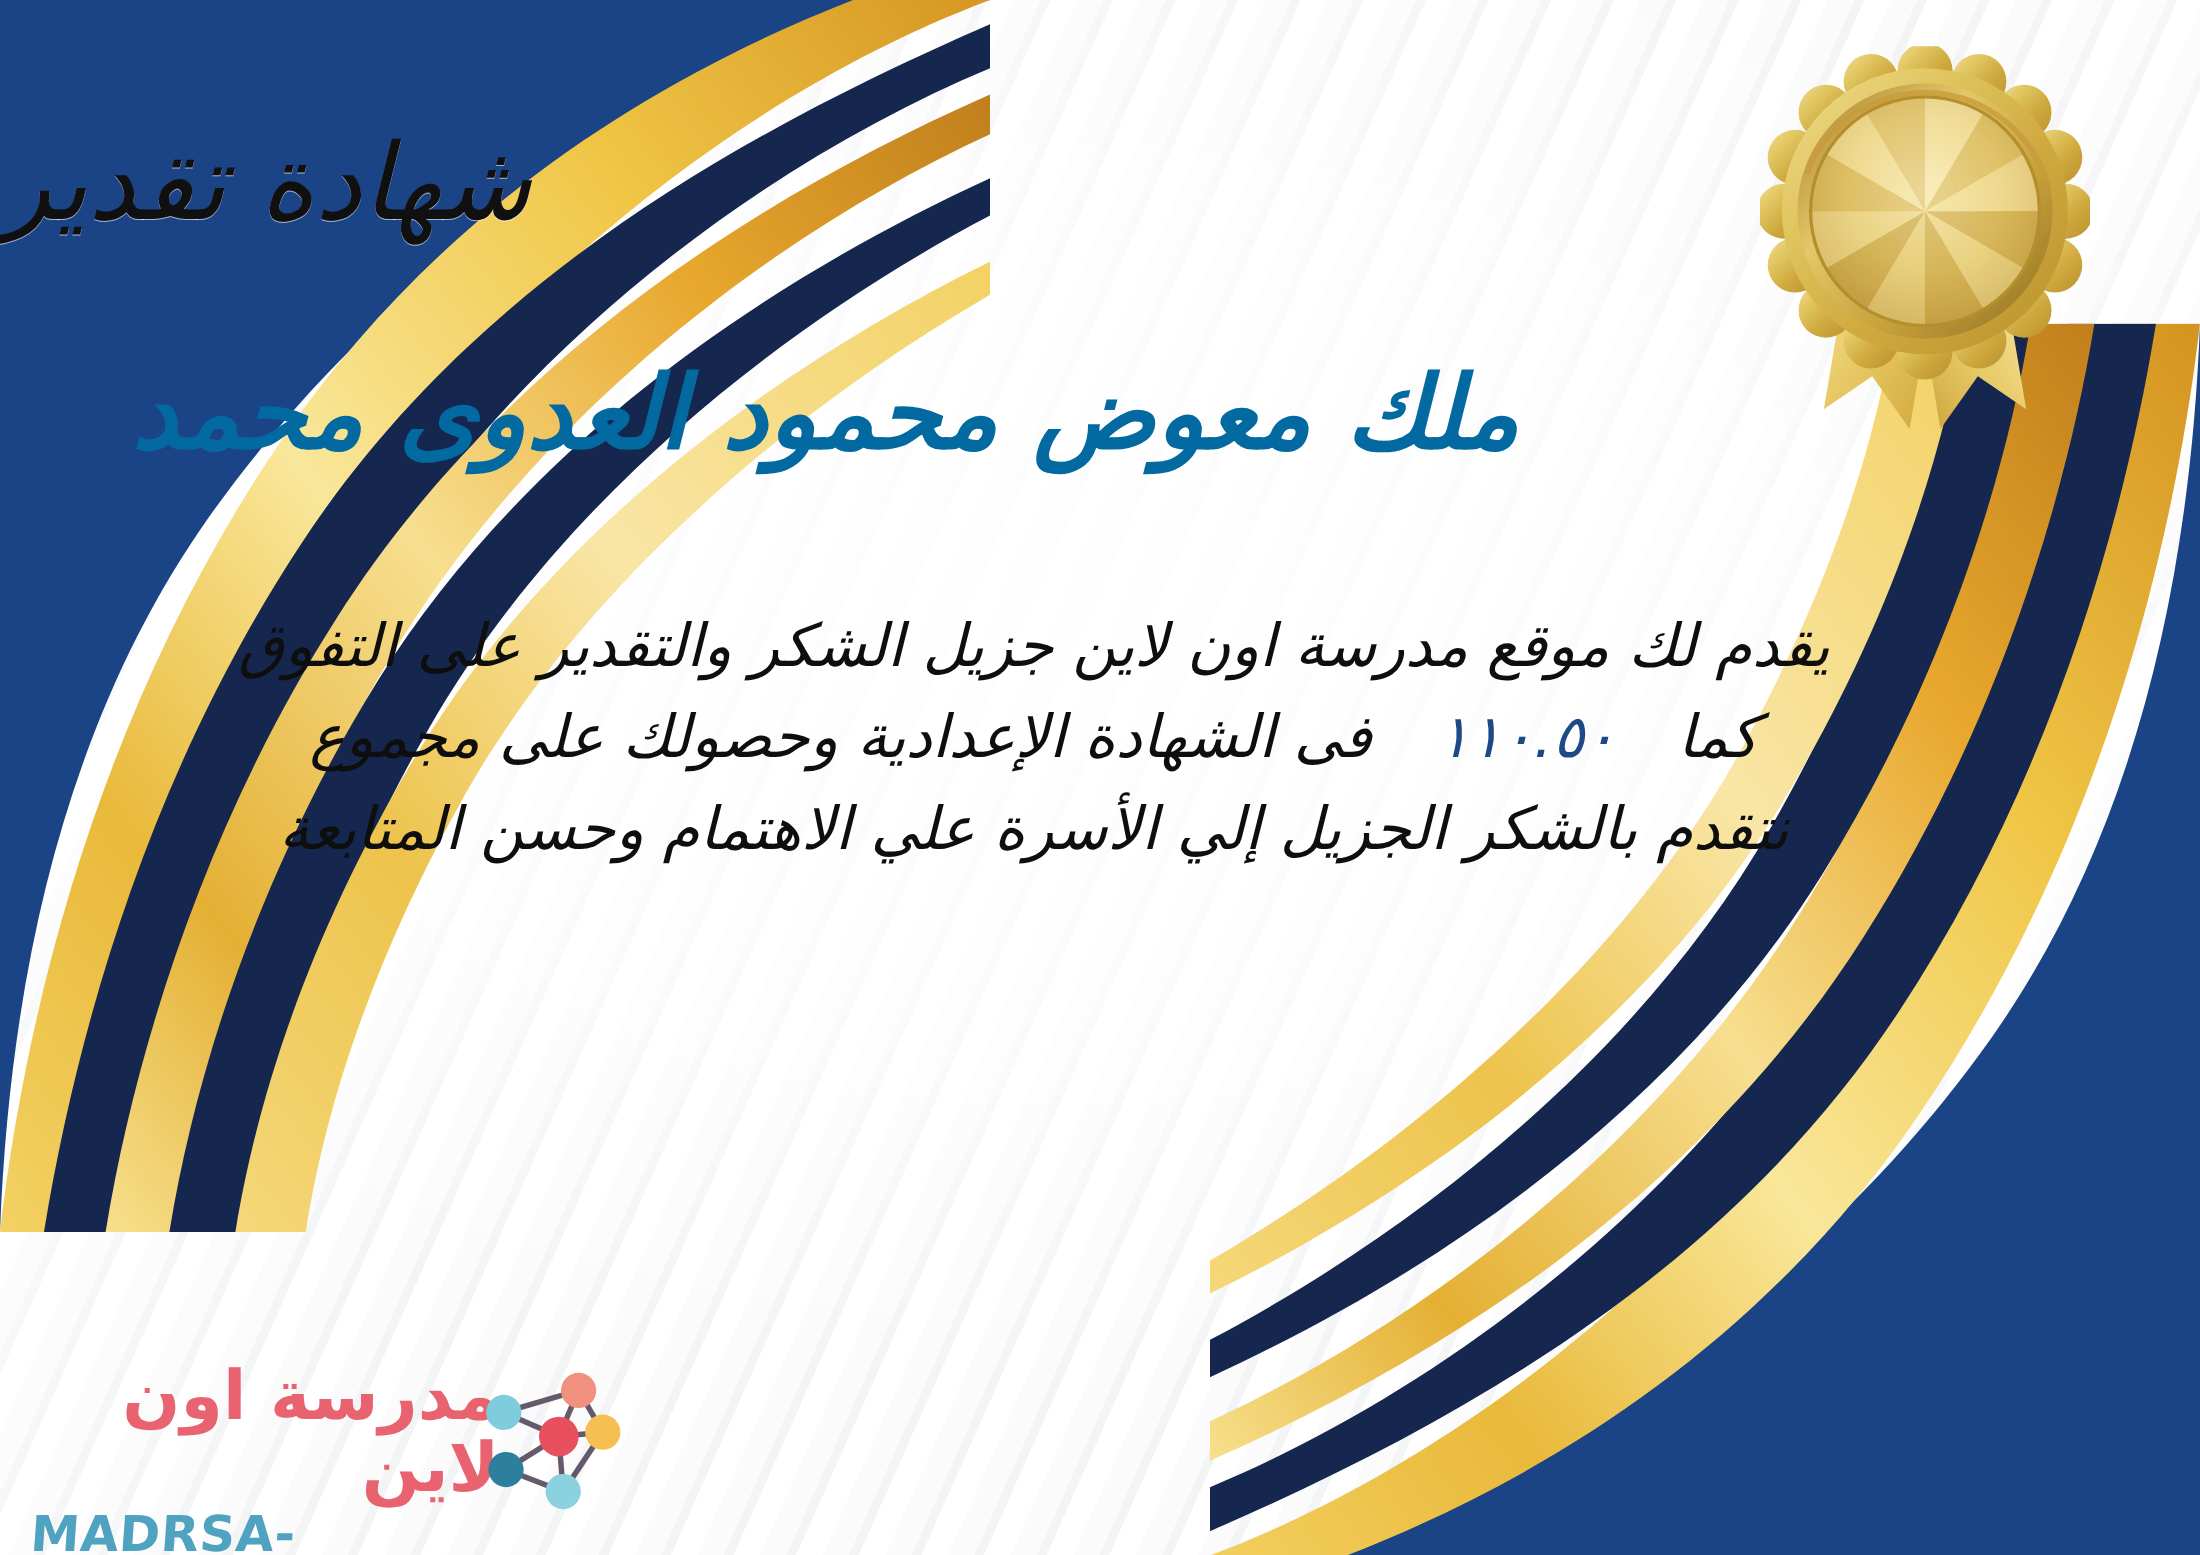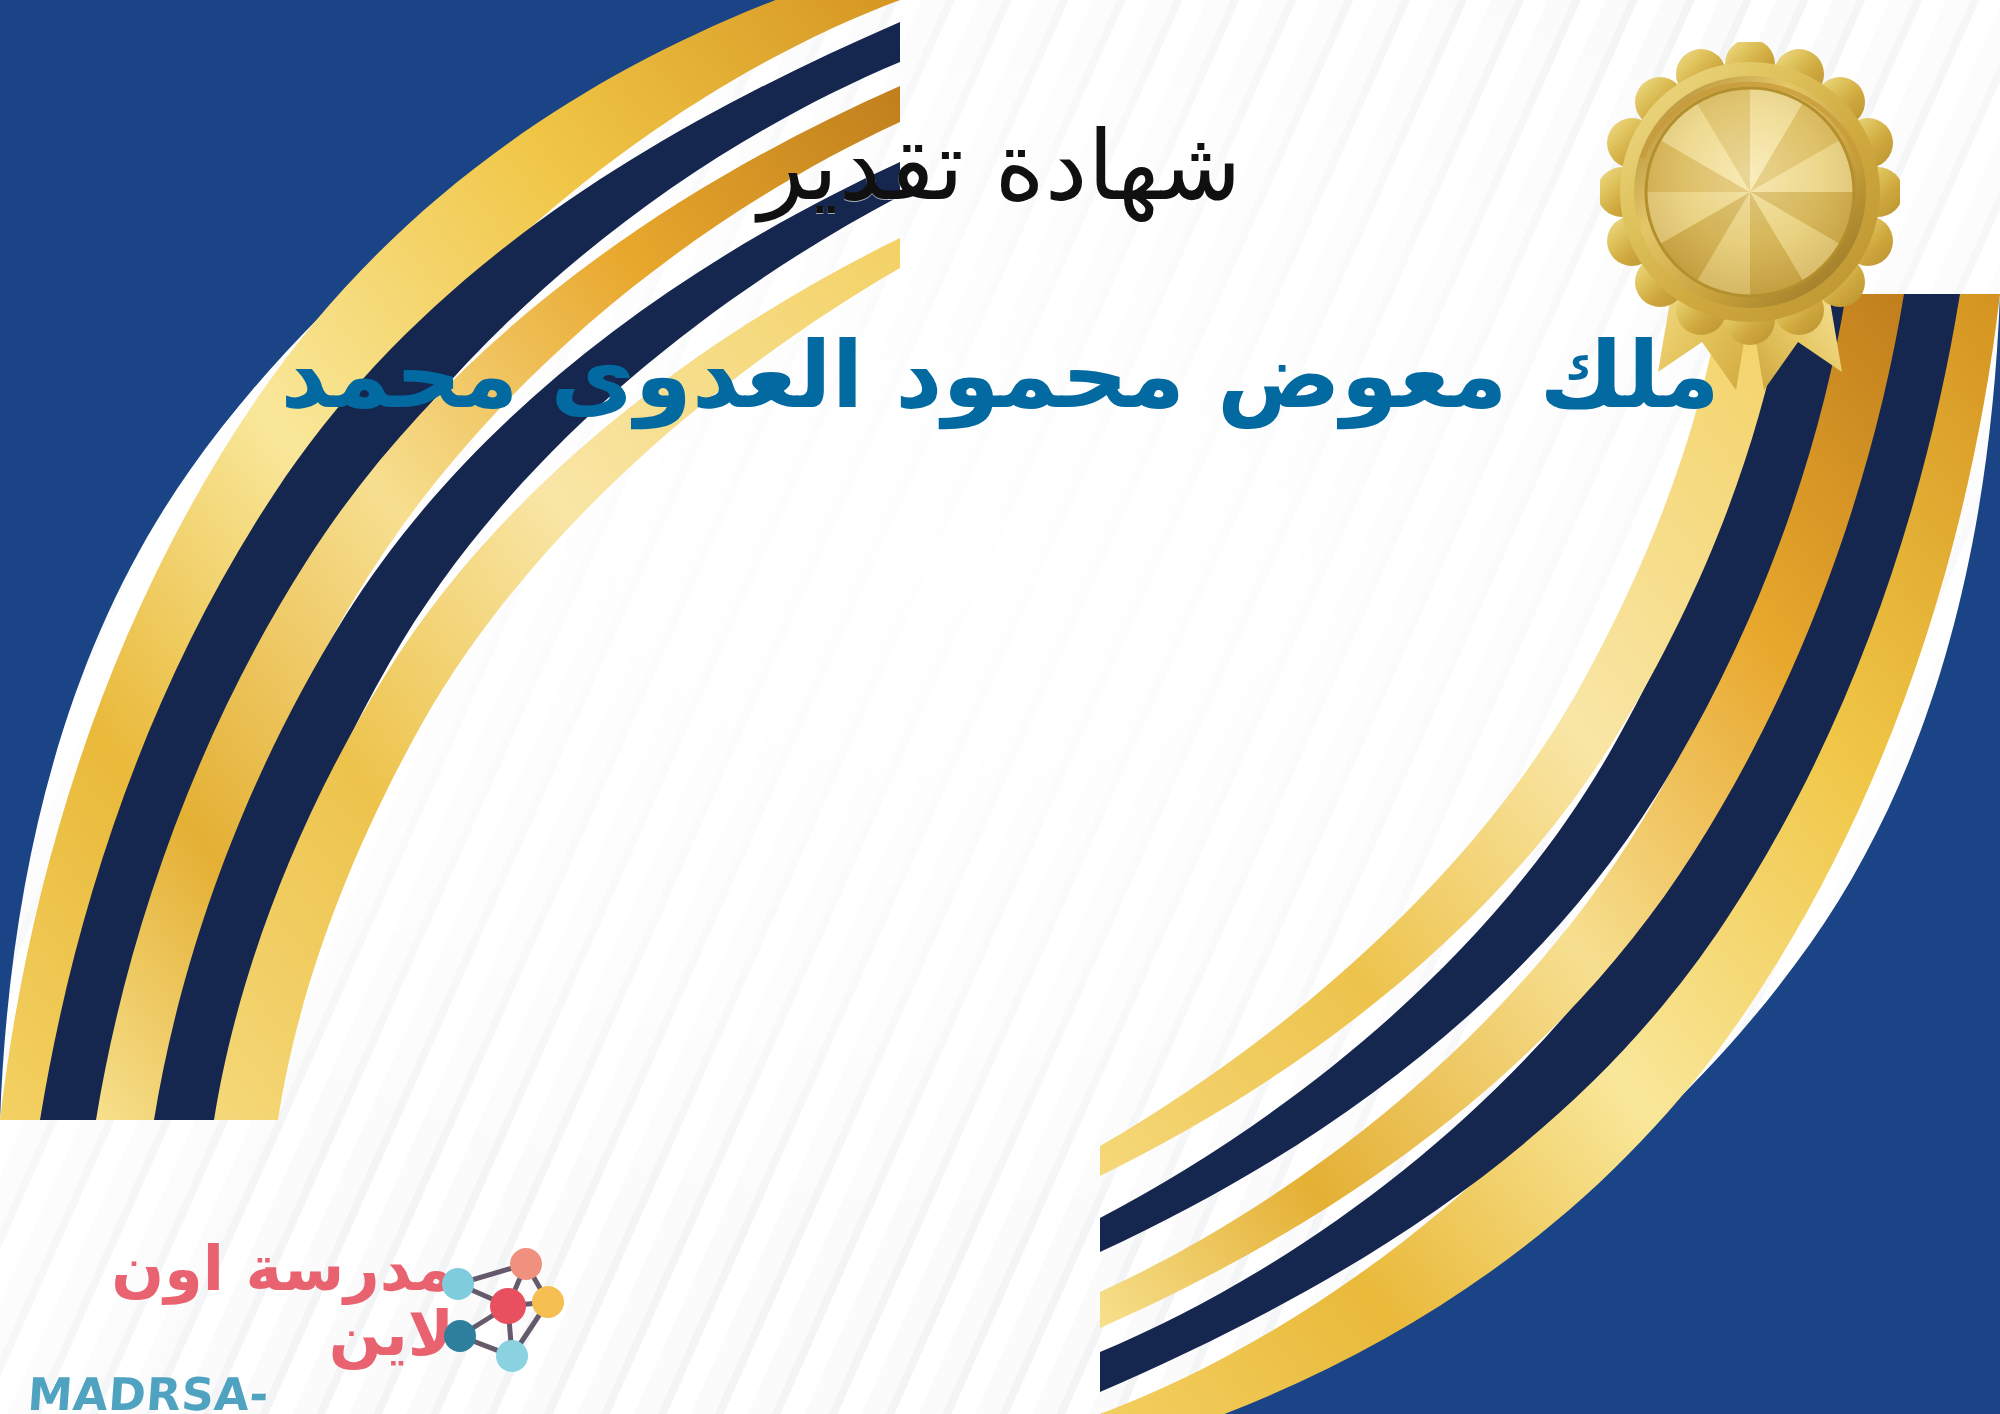--- a/index.html
+++ b/index.html
@@ -37,22 +37,23 @@
   }
 
   
   .corner{position:absolute; pointer-events:none;}
   .corner.tl{left:0; top:0;}
   .corner.br{right:0; bottom:0;}
 
   
   .content{
     position:absolute; inset:0;
-    display:flex; flex-direction:column; align-items:center;
+    display:flex; flex-direction:column; align-items:flex-end;
     text-align:center;
+    font-style:italic;
   }
 
   .cert-title{
     margin-top:118px;
     font-size:96px;
     font-weight:400;
     color:#101010;
     letter-spacing:0px;
     line-height:1.0;
     direction:rtl;
@@ -335,20 +336,32 @@
       <path d="M-108,-34 A116,116 0 0,1 108,-34" fill="none" stroke="#c99b3a" stroke-width="5" opacity="0.8"></path>
     </g>
   </svg>
 
   <div class="content">
 
     <div class="cert-title">شهادة تقدير</div>
 
     <div class="student-name">ملك معوض محمود العدوى محمد</div>
 
+    <div class="body-block">
+
+      <div class="body-line l1">يقدم لك موقع مدرسة اون لاين جزيل الشكر  والتقدير على التفوق</div>
+
+      <div class="body-line l2">
+        <span class="seg-kama">كما</span>
+        <span class="score">١١٠.٥٠</span>
+        <span>فى الشهادة الإعدادية وحصولك على مجموع</span>
+      </div>
+
+      <div class="body-line l3">نتقدم  بالشكر الجزيل إلي الأسرة علي الاهتمام وحسن المتابعة</div>
+    </div>
 
   </div>
 
   <div class="logo">
     <div class="logo-row">
       <div class="logo-text">
         <div class="logo-ar">مدرسة اون لاين</div>
         <div class="logo-en">MADRSA-ONLINE.COM</div>
       </div>
 

